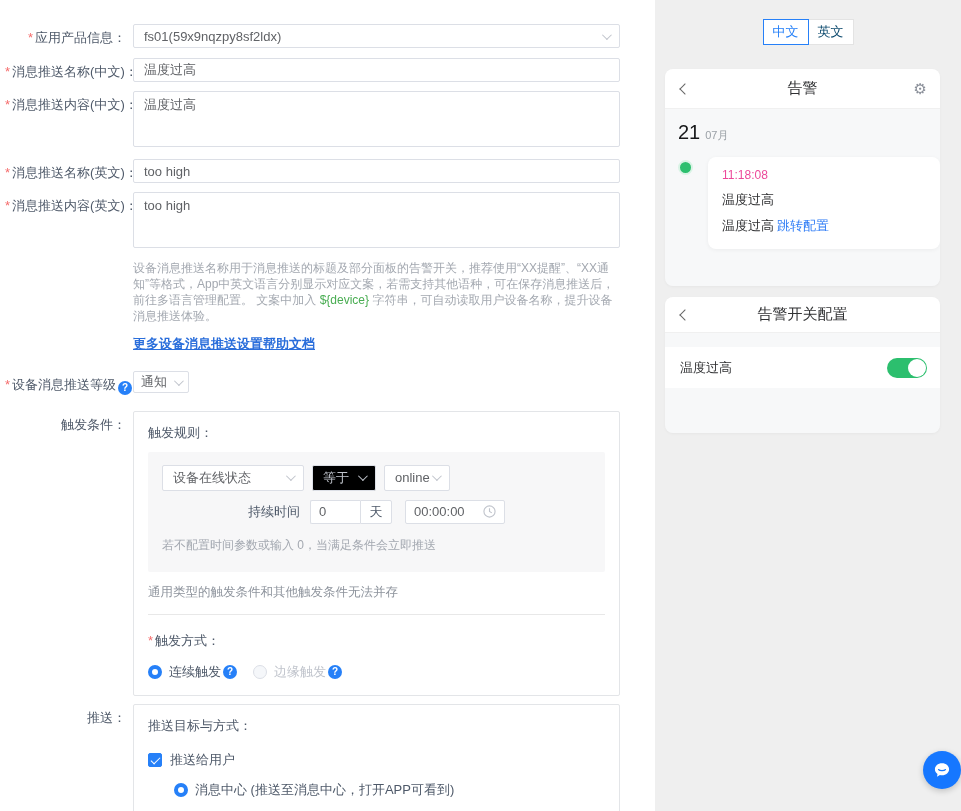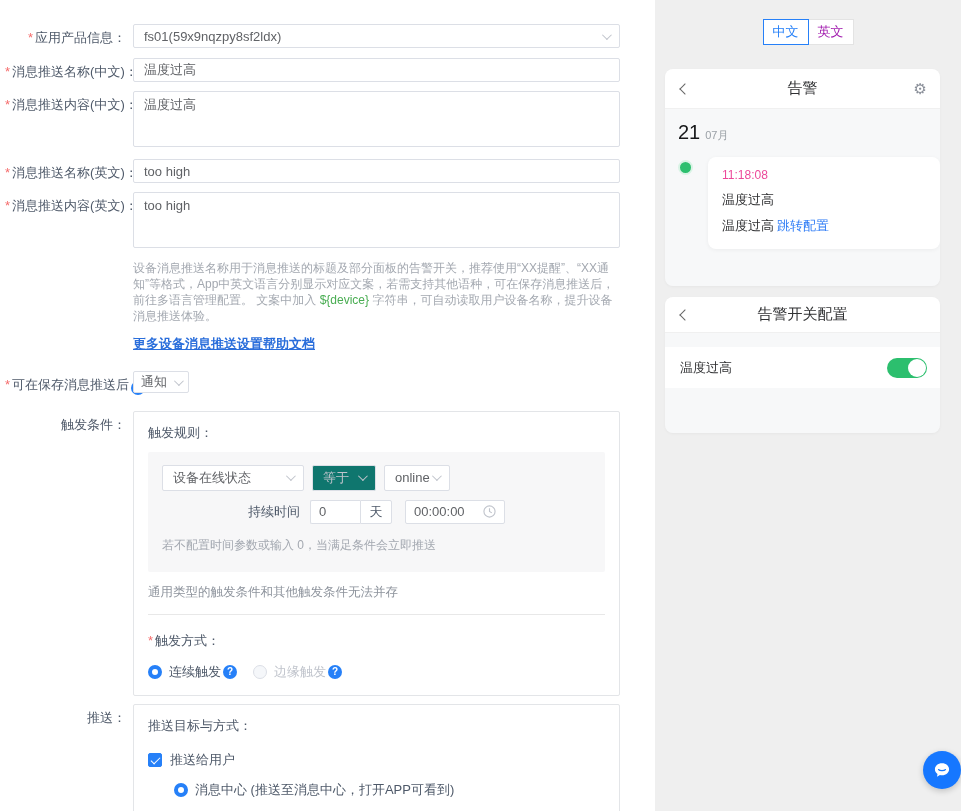--- a/index.html
+++ b/index.html
@@ -27,21 +27,21 @@
   .level-row { margin-top:18px; }
   .level-sel { width:56px; height:22px; padding:0 7px; }
   .qicon { display:inline-flex; width:14px; height:14px; border-radius:50%; background:#2680f8; color:#fff; font-size:10px; align-items:center; justify-content:center; vertical-align:-2px; margin:0 2px; }
   .qicon::before { content:"?"; font-weight:bold; }
 
   .group-box { width:487px; border:1px solid #e3e5e8; border-radius:2px; padding:12px 14px 14px; }
   .sec-title { font-size:13px; color:#4e5969; }
   .gray-box { margin-top:10px; background:#f7f7f8; border-radius:2px; padding:13px 14px 18px; }
   .sel-row { display:flex; gap:8px; }
   .sel-cond { width:142px; height:26px; }
-  .sel-op { width:64px; height:26px; background:#0f766e; color:#c0c4cc; cursor:not-allowed; }
+  .sel-op { width:64px; height:26px; background:#000000; color:#c0c4cc; cursor:not-allowed; }
   .sel-val { width:66px; height:26px; }
   .dur-row { display:flex; align-items:center; margin-top:9px;justify-content:center; }
   .dur-label { font-size:13px; color:#4e5969; margin-right:10px; }
   .dur-input { width:50px; height:24px; border:1px solid #dcdfe6; border-right:none; border-radius:2px 0 0 2px; font-size:13px; color:#606266; padding:0 8px; outline:none; }
   .dur-addon { width:32px; height:24px; border:1px solid #dcdfe6; border-radius:0 2px 2px 0; display:flex; align-items:center; justify-content:center; font-size:13px; color:#4e5969; background:#fff; }
   .time-box { margin-left:13px; width:100px; height:24px; border:1px solid #dcdfe6; border-radius:2px; display:flex; align-items:center; justify-content:space-between; padding:0 8px; font-size:13px; color:#606266; background:#fff; }
   .note { margin-top:13px; font-size:12px; color:#a3a8b0; }
   .exclusive { margin-top:12px; font-size:12.5px; color:#8d939c; }
   .divider { margin-top:13px; border-top:1px solid #e8e8e8; }
   .mode-label { margin-top:17px; font-size:13px; color:#4e5969; }
@@ -57,21 +57,21 @@
   .cb-row { display:flex; align-items:center; margin-top:14px; }
   .checkbox { width:14px; height:14px; border:1px solid #dcdfe6; border-radius:2px; background:#fff; flex:none; position:relative; cursor:pointer; }
   .checkbox.on { background:#2680f8; border-color:#2680f8; }
   .checkbox.on::after { content:""; position:absolute; left:4px; top:1px; width:4px; height:8px; border-right:1.6px solid #fff; border-bottom:1.6px solid #fff; transform:rotate(45deg); }
   .cb-lab { font-size:13px; color:#4e5969; margin-left:8px; }
   .sub { margin-left:26px; margin-top:12px; }
 
   
   .right { width:306px; background:#efefef; height:811px; padding:0 0 0 10px; }
   .tabs { display:flex; justify-content:center; margin-top:19px; margin-left:-10px; }
-  .tab { width:46px; height:26px; background:#fff; border:1px solid #e3e3e3; font-size:13px; color:#a21caf; display:flex; align-items:center; justify-content:center; cursor:pointer; font-family:inherit; }
+  .tab { width:46px; height:26px; background:#fff; border:1px solid #e3e3e3; font-size:13px; color:#0c4a6e; display:flex; align-items:center; justify-content:center; cursor:pointer; font-family:inherit; }
   .tab.active { border:1px solid #2680f8; color:#2680f8; position:relative; z-index:1; }
   .phone-card { width:275px; border-radius:8px; overflow:hidden; margin-top:24px; box-shadow:0 1px 3px rgba(0,0,0,0.04); }
   .ph-header { height:40px; background:#fff; border-bottom:1px solid #f0f0f0; display:flex; align-items:center; justify-content:center; position:relative; }
   .ph-title { font-size:15px; color:#303133; font-weight:500; }
   .back-ic { position:absolute; left:16px; top:16px; width:8px; height:8px; border-left:1.6px solid #666; border-bottom:1.6px solid #666; transform:rotate(45deg); cursor:pointer; }
   .gear-ic { position:absolute; right:13px; top:12px; font-size:15px; color:#8a8f99; cursor:pointer; line-height:1; }
   .gear-ic::before { content:"⚙"; }
   .ph-body { background:#f7f8f9; height:177px; padding-top:12px; }
   .date-line { padding-left:13px; display:flex; align-items:baseline; }
   .date-day { font-size:20px; color:#17181a; font-weight:500; }
@@ -140,21 +140,21 @@
 
     <div class="form-row">
       <div class="form-label"></div>
       <div class="form-control">
         <div class="desc"><span>设备消息推送名称用于消息推送的标题及部分面板的告警开关，推荐使用“XX提醒”、“XX通知”等格式，App中英文语言分别显示对应文案，若需支持其他语种，可在保存消息推送后，前往多语言管理配置。 文案中加入 </span><span class="devvar">${device}</span><span> 字符串，可自动读取用户设备名称，提升设备消息推送体验。</span></div>
         <a class="helplink">更多设备消息推送设置帮助文档</a>
       </div>
     </div>
 
     <div class="form-row level-row">
-      <div class="form-label"><span class="req">*</span><span>可在保存消息推送后</span><span class="qicon"></span><span>：</span></div>
+      <div class="form-label"><span class="req">*</span><span>设备消息推送等级</span><span class="qicon"></span><span>：</span></div>
       <div class="form-control">
         <div class="fakesel level-sel">
           <span>通知</span>
           <span class="caret"></span>
         </div>
       </div>
     </div>
 
     <div class="form-row" style="margin-top:16px">
       <div class="form-label">触发条件：</div>

